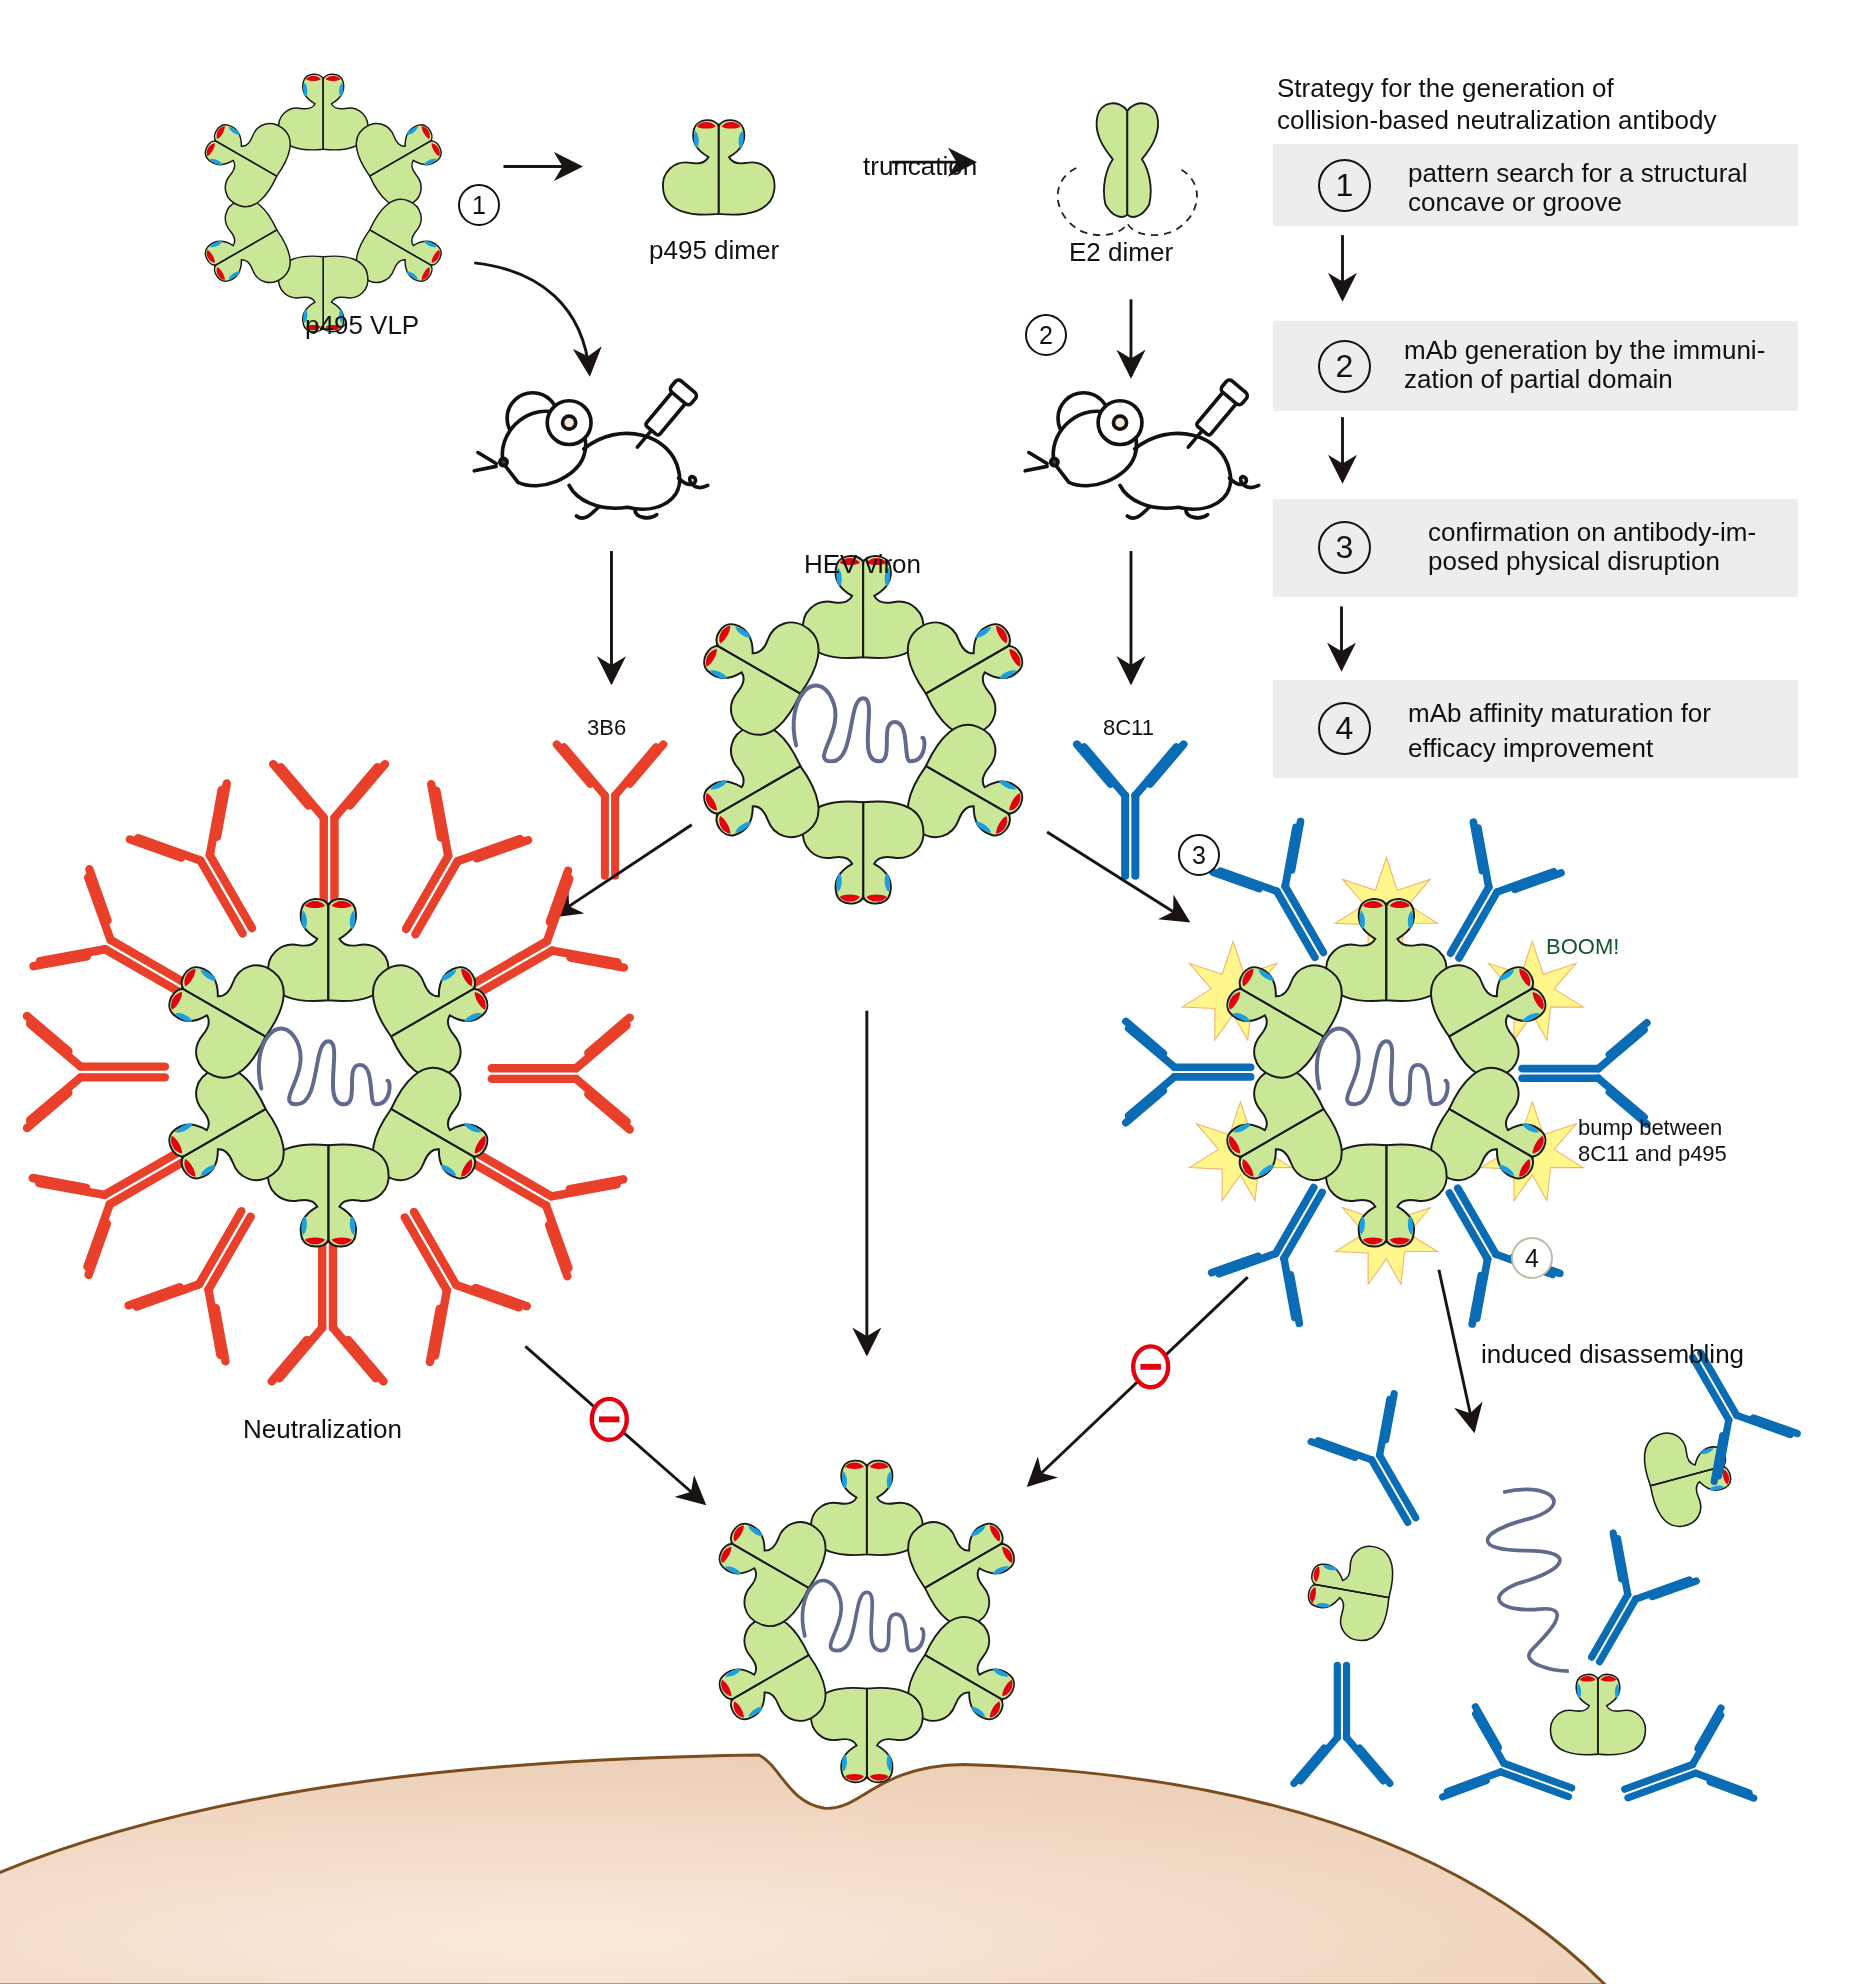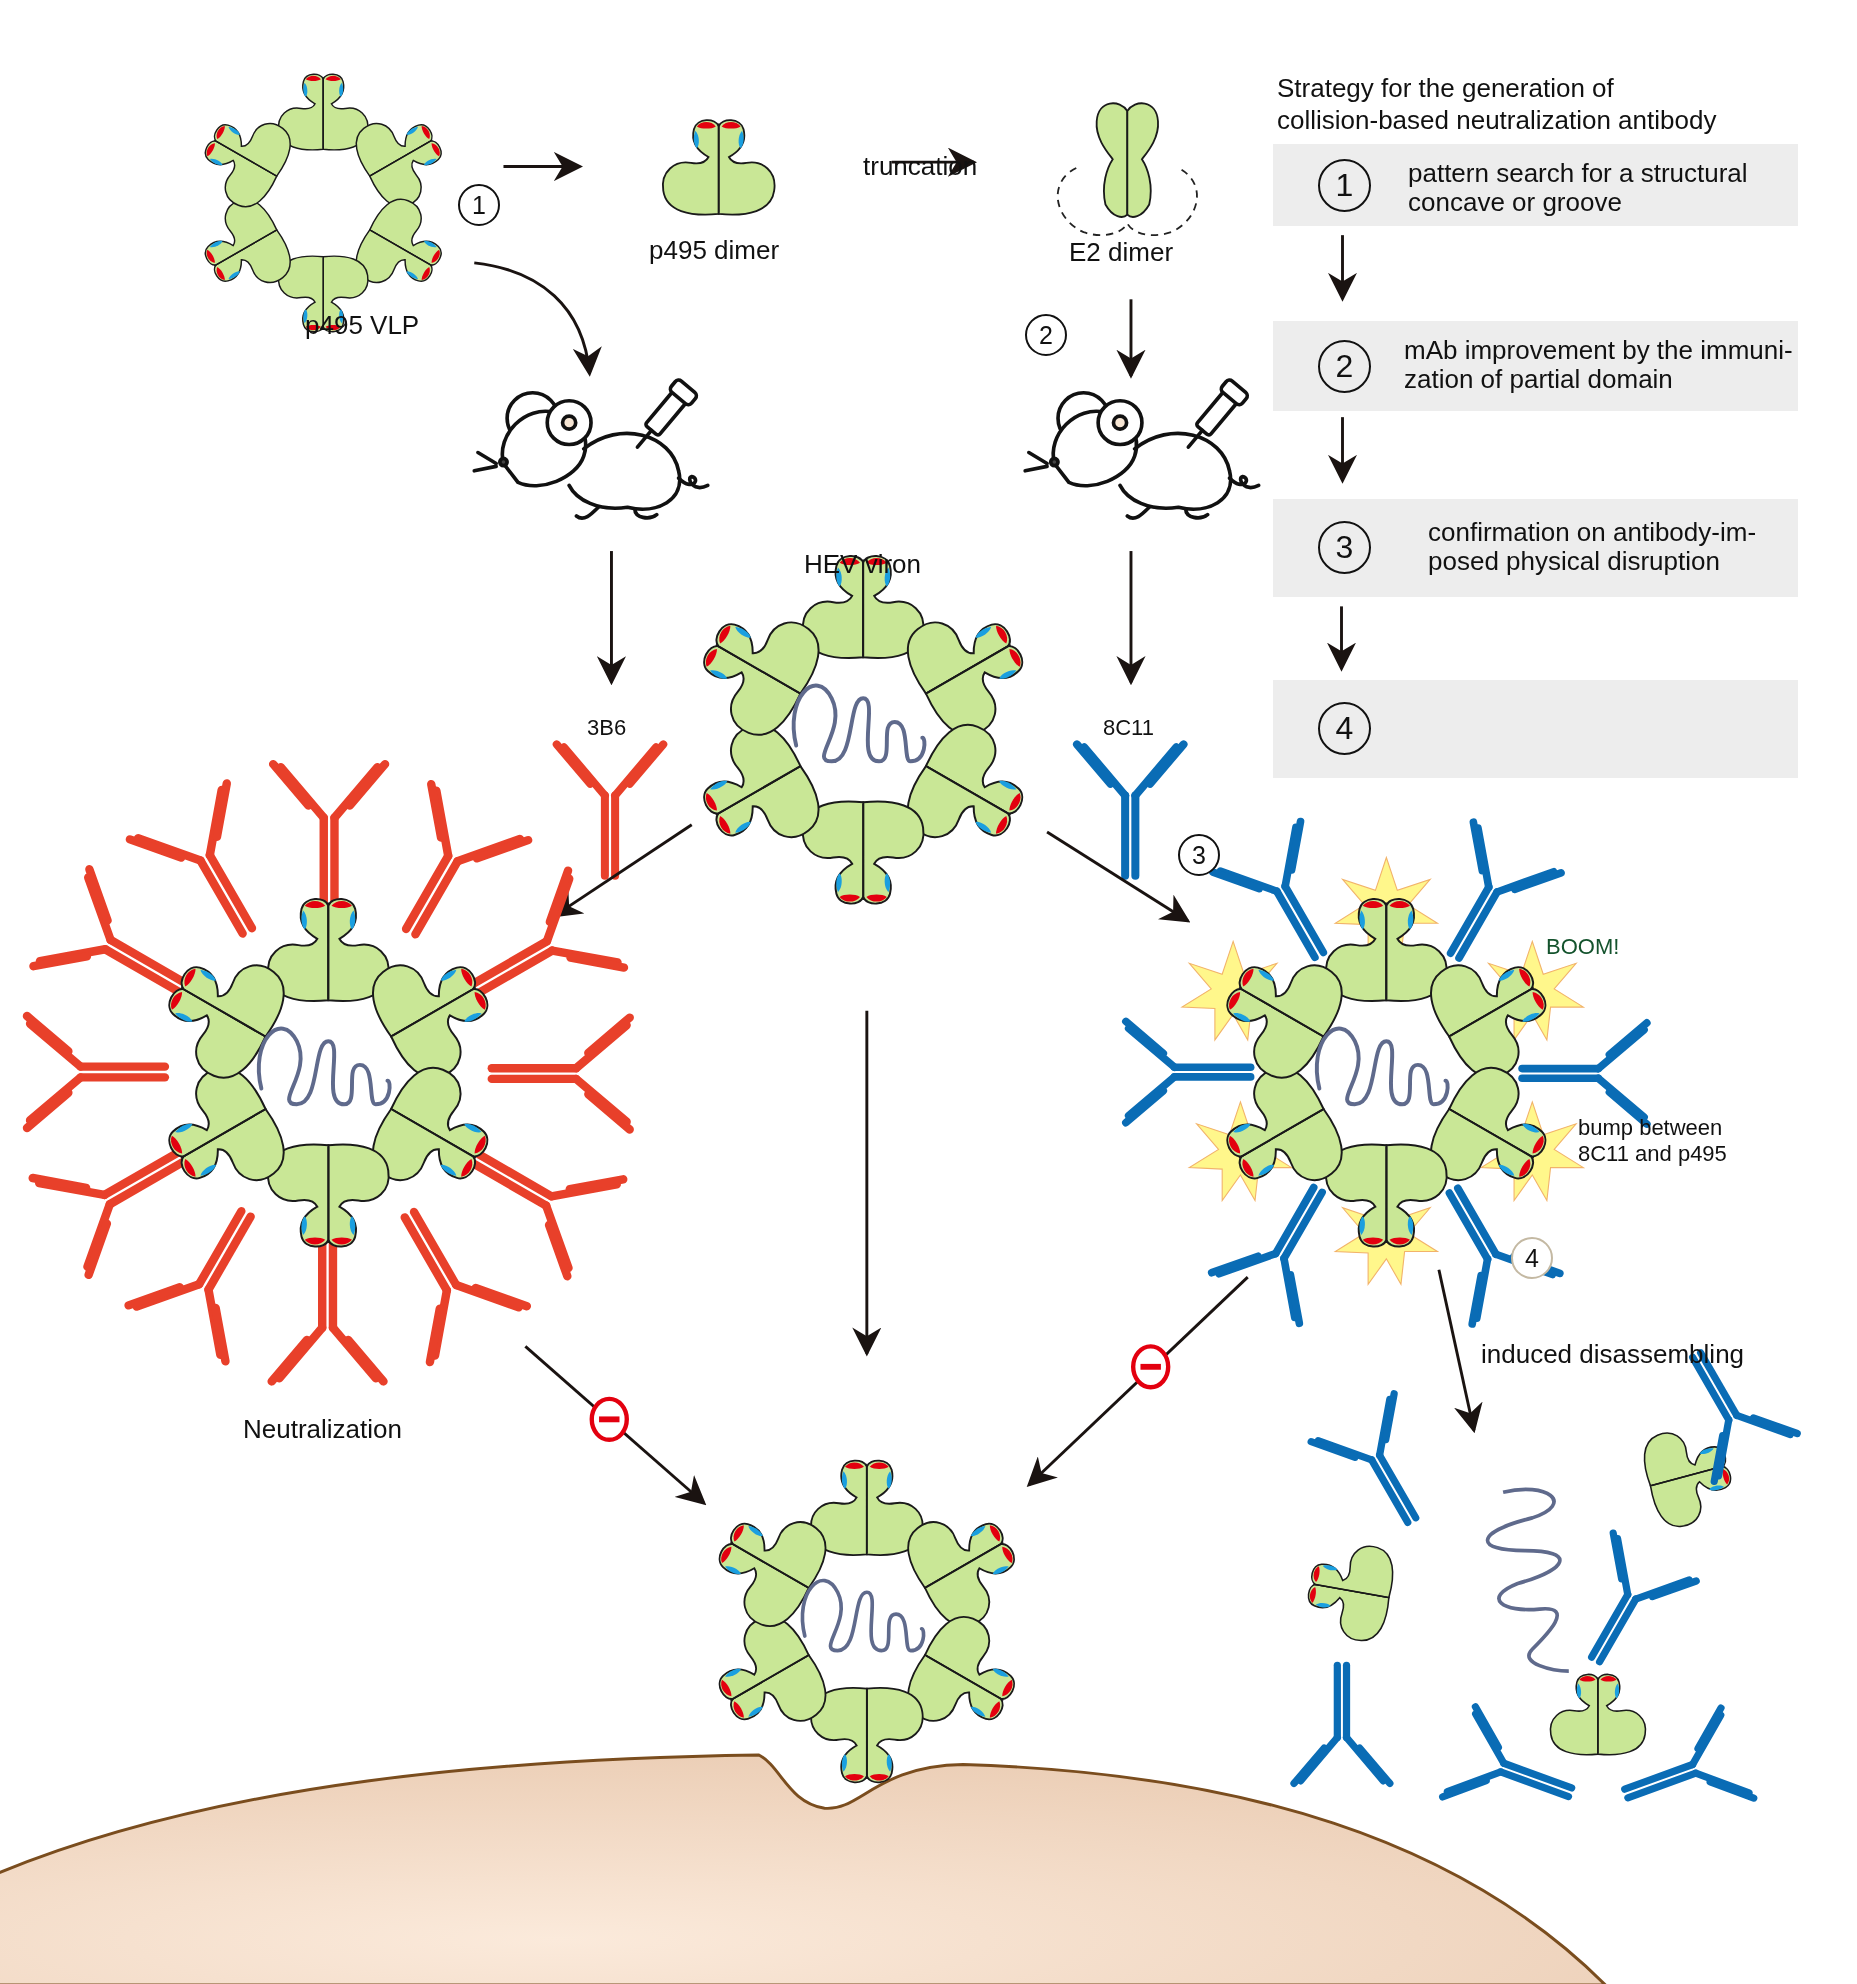--- a/index.html
+++ b/index.html
@@ -257,35 +257,39 @@
     <div>concave or groove</div>
   </div>
 </div>
 <svg style="position:absolute; left:1328px; top:235px;" width="29" height="67" viewBox="0 0 40 92">
   <line x1="20" y1="0" x2="20" y2="88" stroke="#1a1311" stroke-width="4" marker-end="url(#ahL)"></line>
 </svg>
 
 <div class="step-box" style="top:321px; height:90px;">
   <div class="step-num" style="top:19px;">2</div>
   <div class="step-text" style="top:14.6px; left:131px;">
-    <div>mAb improvement by the immuni-</div>
+    <div>mAb generation by the immuni-</div>
     <div>zation of partial domain</div>
   </div>
 </div>
 <svg style="position:absolute; left:1328px; top:417px;" width="29" height="67" viewBox="0 0 40 92">
   <line x1="20" y1="0" x2="20" y2="88" stroke="#1a1311" stroke-width="4" marker-end="url(#ahL)"></line>
 </svg>
 
 <div class="step-box" style="top:499px; height:98px;">
   <div class="step-num" style="top:22px;">3</div>
   <div class="step-text" style="top:19px; left:131px;margin-left:24px;">
     <div>confirmation on antibody-im-</div>
     <div>posed physical disruption</div>
   </div>
 </div>
 <svg style="position:absolute; left:1327px; top:606px;" width="29" height="66" viewBox="0 0 40 90">
   <line x1="20" y1="0" x2="20" y2="86" stroke="#1a1311" stroke-width="4" marker-end="url(#ahL)"></line>
 </svg>
 
 <div class="step-box" style="top:680px; height:98px;">
   <div class="step-num" style="top:22px;">4</div>
+  <div class="step-text" style="top:16px; line-height:35px;">
+    <div>mAb affinity maturation for</div>
+    <div>efficacy improvement</div>
+  </div>
 </div>
 
 
 </body></html>

